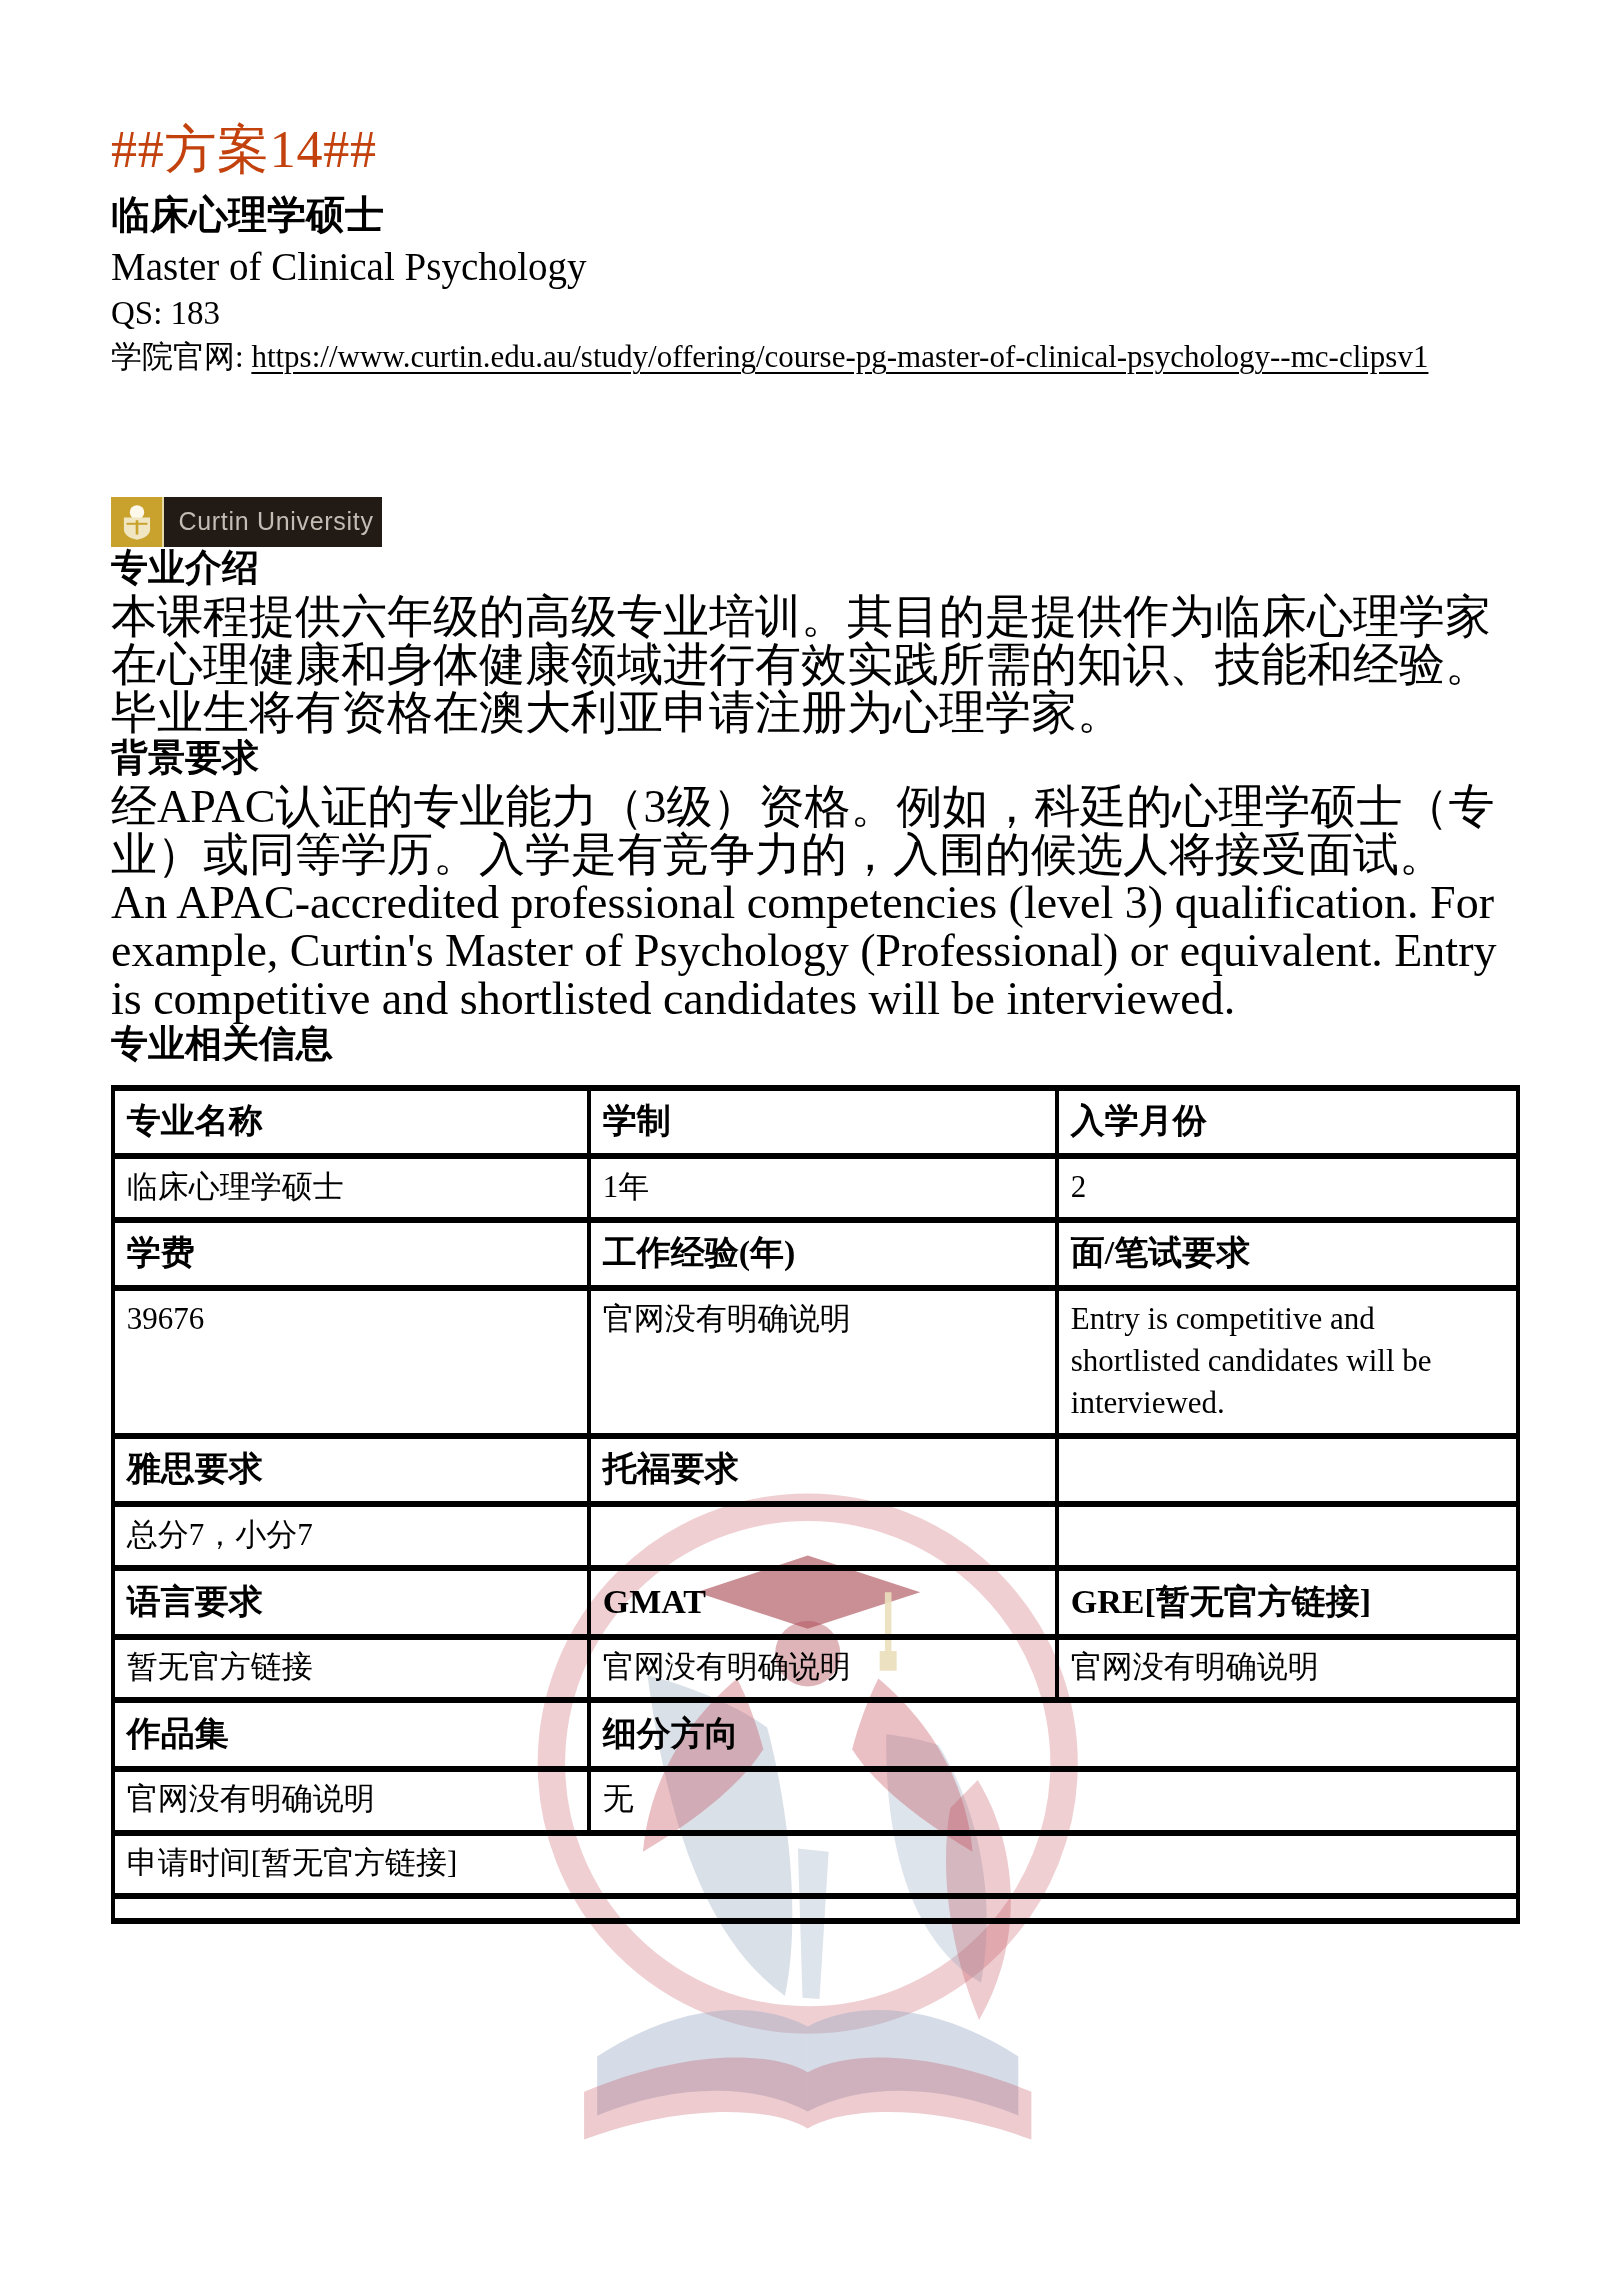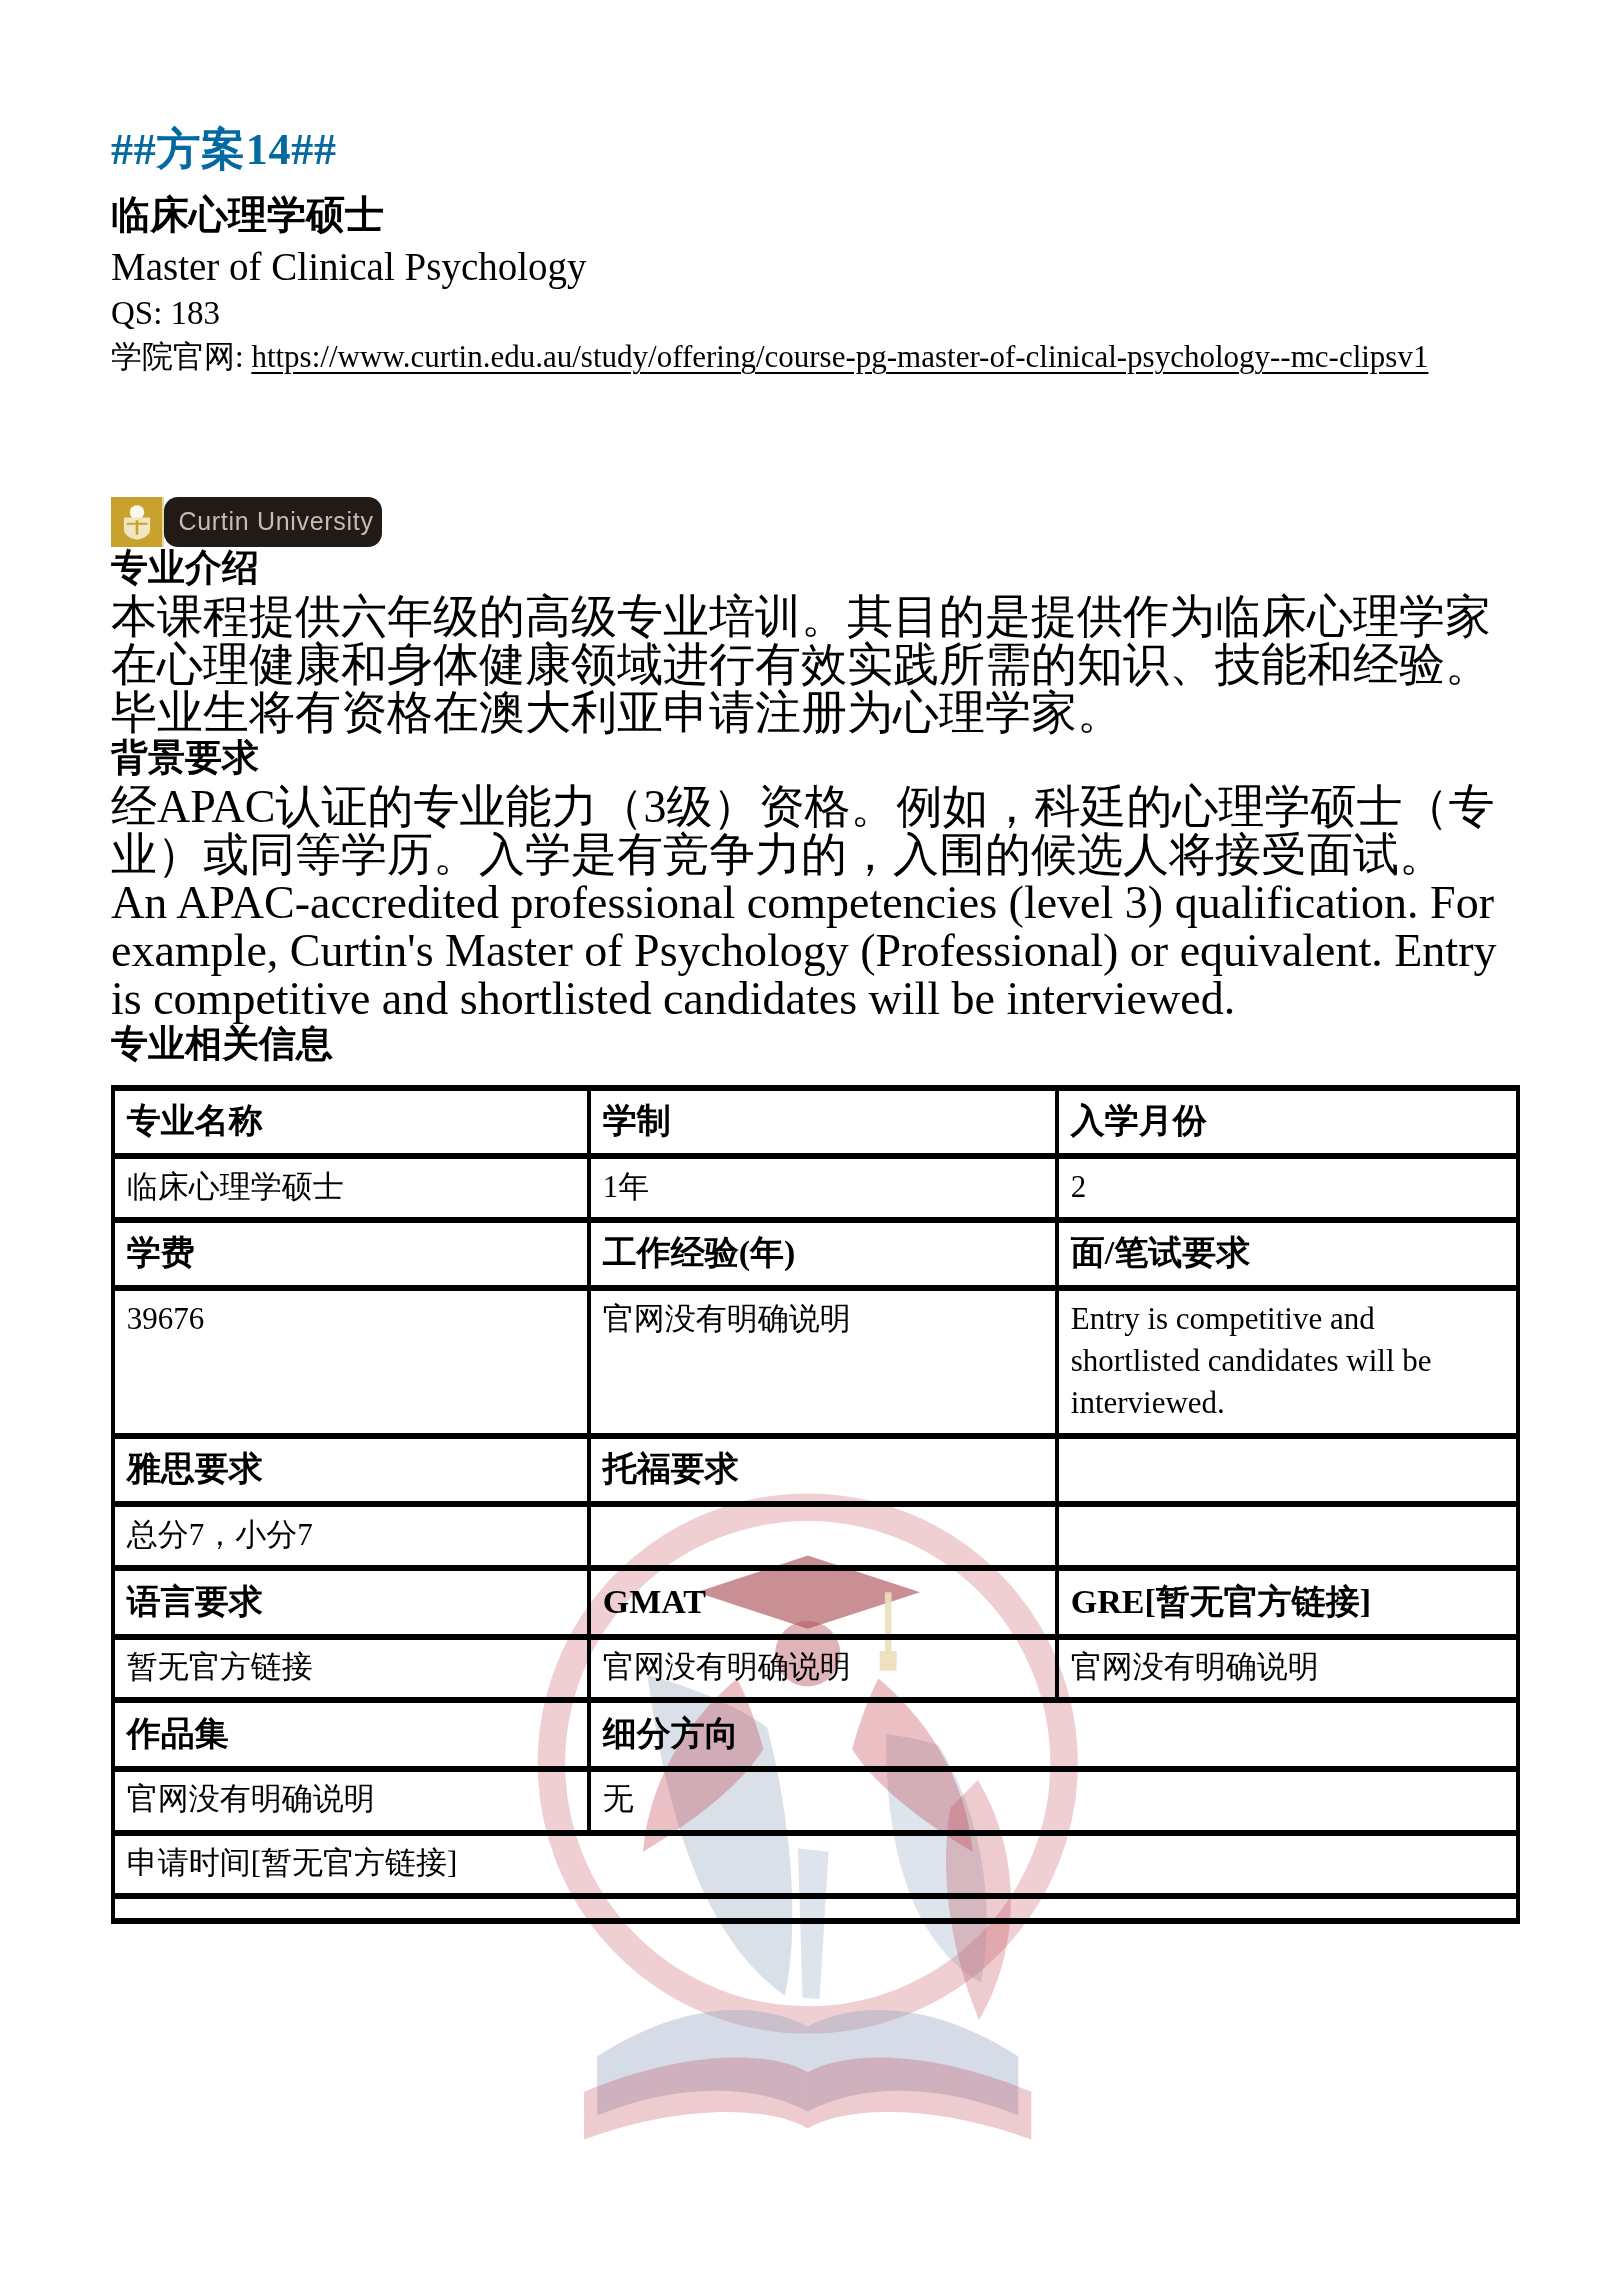--- a/index.html
+++ b/index.html
@@ -9,22 +9,22 @@
     background:#ffffff;
     font-family:"Liberation Serif","DejaVu Serif",serif;
     color:#000;
     overflow:hidden;
   }
   .content{
     position:relative;z-index:1;
     padding:122px 56px 0 111px;
   }
   .scheme{
-    font-size:44px;font-weight:bold;line-height:55px;
-    color:#0369a1;letter-spacing:0.7px;
+    font-size:52px;font-weight:normal;line-height:55px;
+    color:#c2410c;letter-spacing:0.7px;
   }
   .uni-line{margin-top:13px;font-size:39px;font-weight:bold;line-height:48px;}
   .prog-cn{margin-top:14.4px;font-size:39px;font-weight:bold;line-height:48px;}
   .prog-en{margin-top:6.5px;font-size:39px;line-height:42px;}
   .qs-line{margin-top:6.5px;font-size:33px;line-height:39px;}
   .site-line{margin-top:2.6px;font-size:31px;line-height:41px;white-space:nowrap;}
   .site-line a{color:#000;text-decoration:underline;text-decoration-thickness:2px;text-underline-offset:5.2px;margin-top:47px;}
   .logo{
     margin-top:120px;
     width:271px;height:50px;
@@ -33,21 +33,21 @@
   .logo-gold{
     width:51px;background:#c8a22c;
     display:flex;align-items:center;justify-content:center;
     border-right:2px solid #e6d9a8;
   }
   .logo-bar{
     flex:1;background:#221b15;
     display:flex;align-items:center;
     padding-left:14.4px;
     font-family:"Liberation Sans","DejaVu Sans",sans-serif;
-    font-size:25px;color:#c4bcb4;letter-spacing:0.7px;border-radius:14px;
+    font-size:25px;color:#c4bcb4;letter-spacing:0.7px;
   }
   h2.sec{
     margin:0;font-size:37px;font-weight:bold;line-height:42px;
   }
   .sec-intro{margin-top:139px;}
   .sec-bg{margin-top:65px;}
   .sec-rel{margin-top:60px;}
   p.body{
     margin:4px 0 0 0;
     font-size:46px;line-height:48px;

